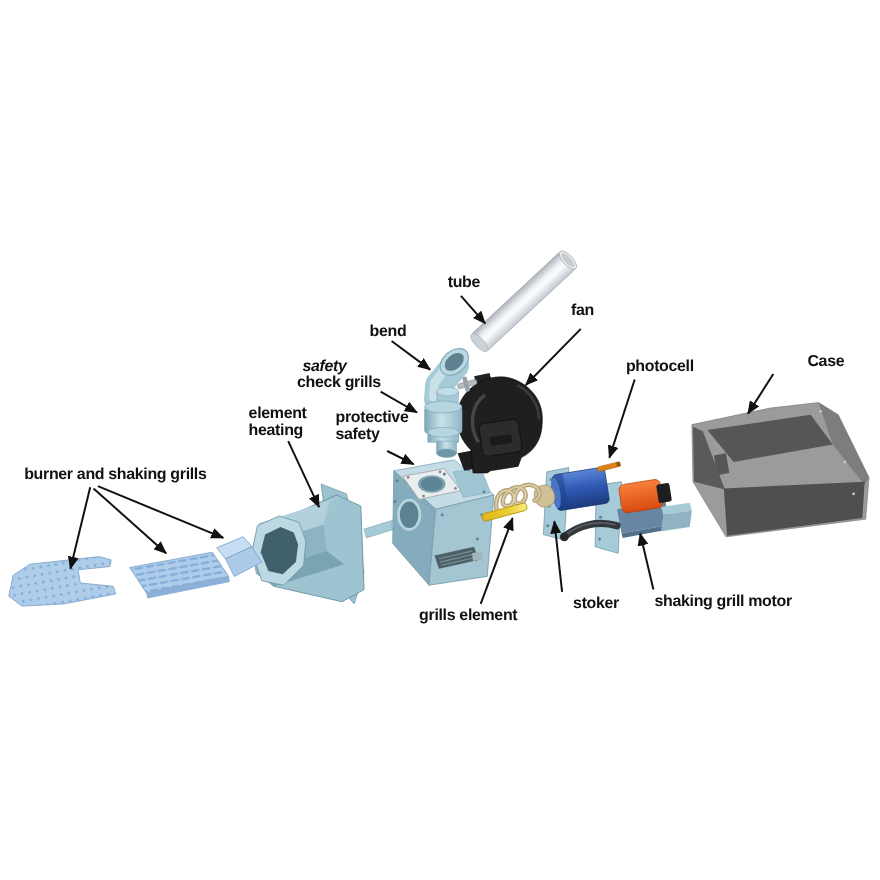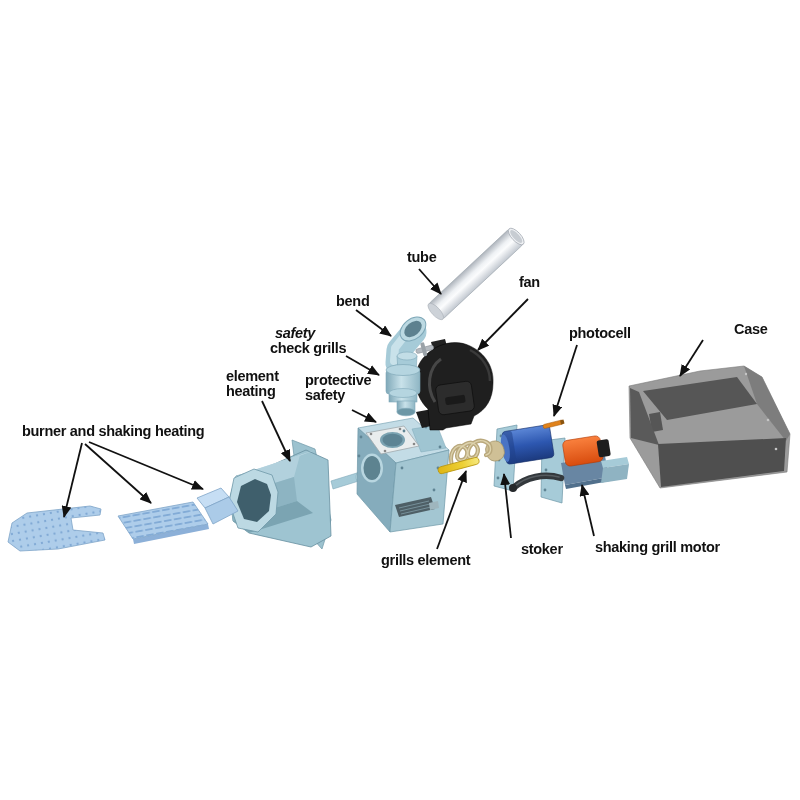--- a/index.html
+++ b/index.html
@@ -240,17 +240,17 @@
   <div class="lbl" style="left:569px;top:326px">photocell</div>
   <div class="lbl" style="left:734px;top:322px">Case</div>
   <div class="lbl" style="left:226px;top:369px">
     <div>element</div>
     <div>heating</div>
   </div>
   <div class="lbl" style="left:305px;top:373px">
     <div>protective</div>
     <div>safety</div>
   </div>
-  <div class="lbl" style="left:22px;top:424px">burner and shaking heating</div>
+  <div class="lbl" style="left:22px;top:424px">burner and shaking grills</div>
   <div class="lbl" style="left:381px;top:553px">grills element</div>
   <div class="lbl" style="left:521px;top:542px">stoker</div>
   <div class="lbl" style="left:595px;top:540px">shaking grill motor</div>
 </div>
 
 </body></html>

